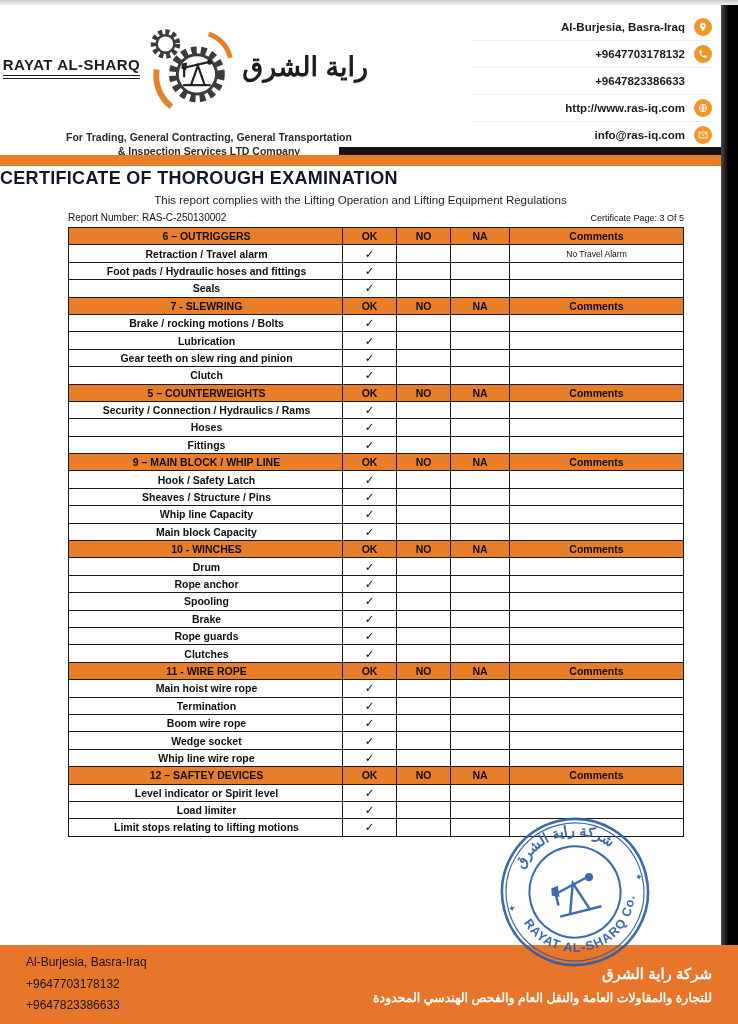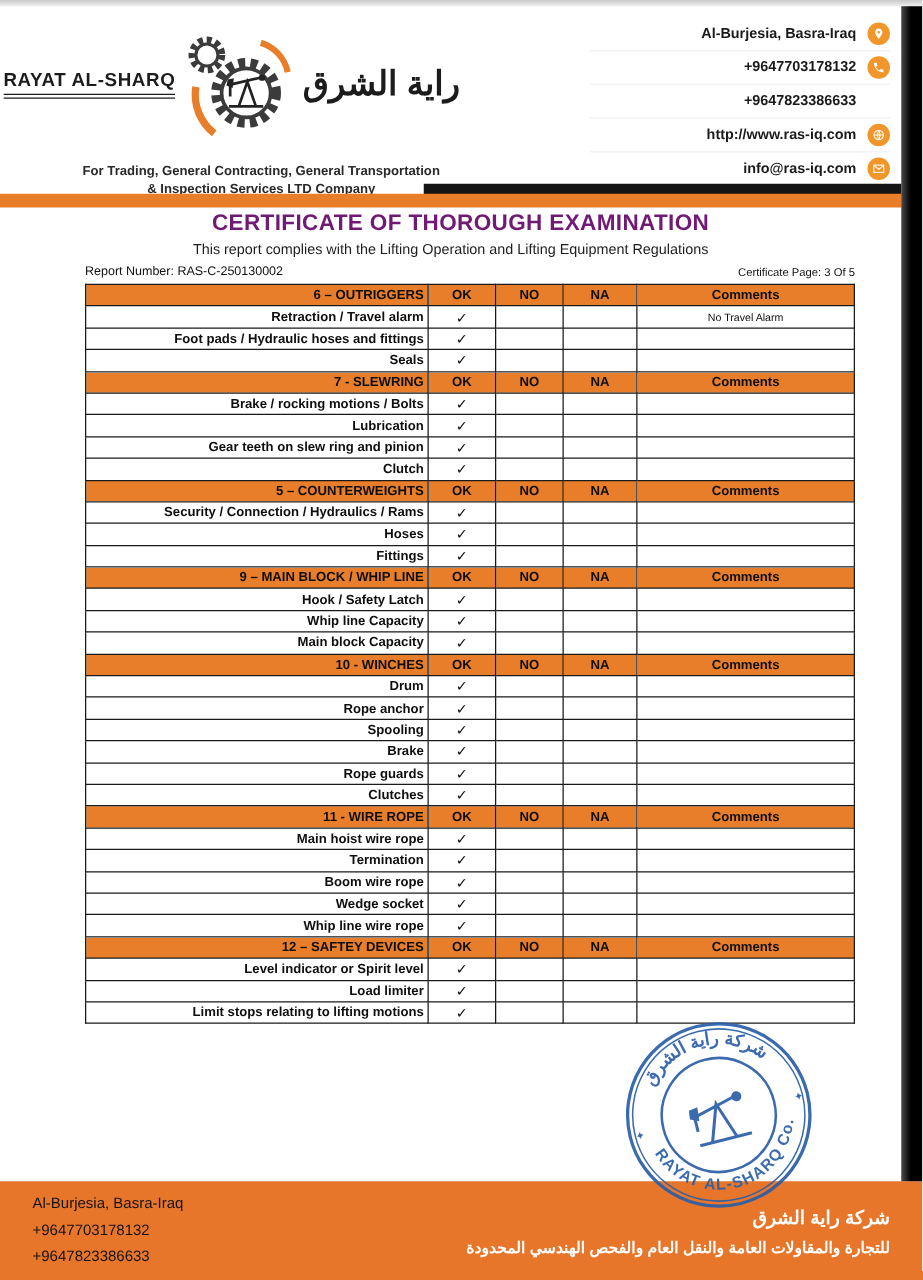--- a/index.html
+++ b/index.html
@@ -29,35 +29,35 @@
   .contact-text{font-size:11.5px;font-weight:bold;color:#1a1a1a;}
   .contact-icon{width:18px;height:18px;border-radius:50%;background:#F0962B;display:flex;
                 align-items:center;justify-content:center;flex-shrink:0;}
   .contact-icon svg{width:10px;height:10px;}
   .icon-hidden{visibility:hidden;}
 
   .divider{position:absolute;top:147px;left:0;right:17px;height:19px;}
   .divider-black{position:absolute;top:0;left:47%;right:0;height:9px;background:#141414;}
   .divider-orange{position:absolute;bottom:0;left:0;right:0;height:11px;background:#E87E2A;}
 
-  .cert-title{position:absolute;top:168px;left:16px;right:17px;text-align:center;
-              font-size:18px;font-weight:bold;letter-spacing:.3px;color:#701a75;}
+  .cert-title{position:absolute;top:168px;left:0;right:17px;text-align:left;
+              font-size:18px;font-weight:bold;letter-spacing:.3px;color:#0f172a;}
   .cert-subtitle{position:absolute;top:194px;left:0;right:17px;text-align:center;
                  font-size:11.5px;color:#1d1d1d;}
   .report-row{position:absolute;top:212px;left:68px;width:616px;display:flex;
               justify-content:space-between;align-items:flex-end;}
   .report-number{font-size:10px;}
   .page-info{font-size:9px;}
 
   
   .table-wrap{position:absolute;top:227px;left:68px;width:616px;}
   table{width:100%;border-collapse:collapse;table-layout:fixed;}
   td{border:1px solid #1a1a1a;height:16.4px;padding:0 3px;font-size:10.5px;
      font-weight:bold;color:#0f0f0f;overflow:hidden;white-space:nowrap;}
-  .c-item{text-align:right;padding-left:5px;}
+  .c-item{text-align:center;padding-left:5px;}
   .c-ok,.c-no,.c-na,.c-comments{text-align:center;}
   .section-row td{background:#E87E2A;}
   td.check{font-weight:normal;font-size:11.5px;}
   td.comment-text{font-weight:normal;font-size:8.5px;}
 
   
   .stamp{position:absolute;left:498px;top:815px;width:154px;height:154px;
          transform:rotate(-14deg);z-index:4;opacity:.92;}
 
   
@@ -261,20 +261,27 @@
           </tr>
           <tr class="section-row">
             <td class="c-item">9 – MAIN BLOCK / WHIP LINE</td>
             <td class="c-ok">OK</td>
             <td class="c-no">NO</td>
             <td class="c-na">NA</td>
             <td class="c-comments">Comments</td>
           </tr>
           <tr>
             <td class="c-item">Hook / Safety Latch</td>
+            <td class="c-ok check">✓</td>
+            <td class="c-no check"></td>
+            <td class="c-na check"></td>
+            <td class="c-comments comment-text"></td>
+          </tr>
+          <tr>
+            <td class="c-item">Sheaves / Structure / Pins</td>
             <td class="c-ok check">✓</td>
             <td class="c-no check"></td>
             <td class="c-na check"></td>
             <td class="c-comments comment-text"></td>
           </tr>
           <tr>
             <td class="c-item">Whip line Capacity</td>
             <td class="c-ok check">✓</td>
             <td class="c-no check"></td>
             <td class="c-na check"></td>

